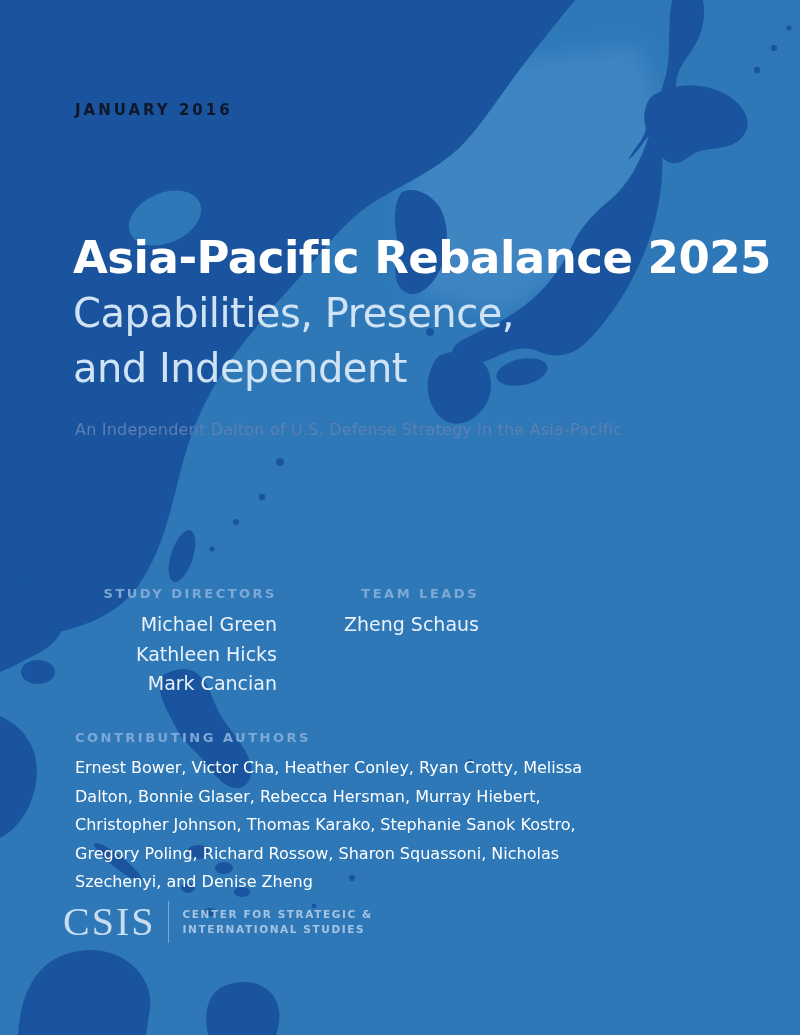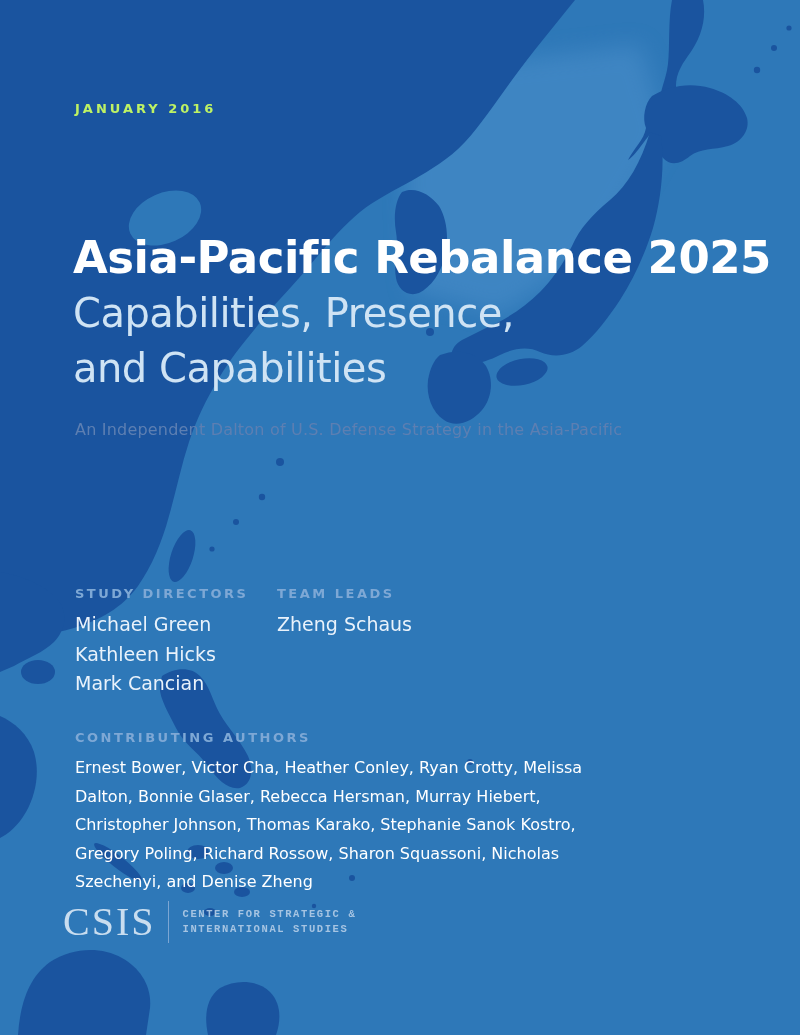--- a/index.html
+++ b/index.html
@@ -6,58 +6,57 @@
   .page{
     position:relative;width:800px;height:1035px;overflow:hidden;
     font-family:"DejaVu Sans","Liberation Sans",sans-serif;
     background:#2e78b8;
   }
   .map{position:absolute;inset:0;width:800px;height:1035px;display:block;}
   .overlay{position:absolute;inset:0;}
 
   .date{
     position:absolute;left:75px;top:101px;
-    font-size:13px;font-weight:bold;letter-spacing:3px;color:#bef264;
+    font-size:15px;font-weight:bold;letter-spacing:3px;color:#0f172a;
   }
   .title{position:absolute;left:73px;top:230px;}
   .title-line1{
     font-size:45px;line-height:56px;font-weight:bold;color:#ffffff;letter-spacing:-0.5px;
     white-space:nowrap;
   }
   .title-line2,.title-line3{
     font-size:40px;line-height:55px;font-weight:400;color:#cfe3f4;letter-spacing:-0.5px;
     white-space:nowrap;
   }
   .subtitle{
     position:absolute;left:75px;top:420px;
     font-size:16px;color:#5d7fb2;letter-spacing:0.2px;white-space:nowrap;
   }
   .credits{position:absolute;left:75px;top:586px;display:flex;}
-  .credit-col{min-width:202px;}
+  .credit-col{min-width:202px;text-align:right;}
   .credit-label{
     font-size:13px;font-weight:bold;letter-spacing:2.5px;color:#7ea8d5;margin-bottom:9px;
     white-space:nowrap;
   }
   .credit-name{
     font-size:19px;line-height:29.5px;color:#e9f2fb;white-space:nowrap;
   }
   .contrib{position:absolute;left:75px;top:730px;width:556px;}
   .contrib-text{
     margin-top:3px;font-size:16px;line-height:28.5px;color:#ffffff;
   }
   .logo{position:absolute;left:63px;top:900px;display:flex;align-items:center;}
   .logo-csis{
     font-family:"Liberation Serif","DejaVu Serif",serif;
     font-size:40px;letter-spacing:2px;color:#c9ddef;line-height:44px;
   }
   .logo-divider{width:1px;height:42px;background:#7ca6d3;margin:0 14px 0 12px;}
   .logo-name{
     font-size:10.5px;font-weight:bold;letter-spacing:1.6px;color:#a6c4e2;line-height:15px;
     white-space:nowrap;
-    font-family:Liberation Mono, monospace;
   }
 </style>
 </head>
 <body>
 
 <figure class="page" style="margin:0">
 
   <svg class="map" viewBox="0 0 800 1035" aria-hidden="true">
     <defs>
       <filter id="soft" x="-30%" y="-30%" width="160%" height="160%">
@@ -133,21 +132,21 @@
     <circle cx="314" cy="906" r="2.2" fill="#1a549f"></circle>
   </svg>
 
   <div class="overlay">
 
     <div class="date">JANUARY 2016</div>
 
     <header class="title">
       <div class="title-line1">Asia-Pacific Rebalance 2025</div>
       <div class="title-line2">Capabilities, Presence,</div>
-      <div class="title-line3">and Capabilities</div>
+      <div class="title-line3">and Independent</div>
     </header>
 
     <div class="subtitle">An Independent Dalton of U.S. Defense Strategy in the Asia-Pacific</div>
 
     <section class="credits">
       <div class="credit-col">
         <div class="credit-label">STUDY DIRECTORS</div>
         <div class="credit-name">Michael Green</div>
         <div class="credit-name">Kathleen Hicks</div>
         <div class="credit-name">Mark Cancian</div>

